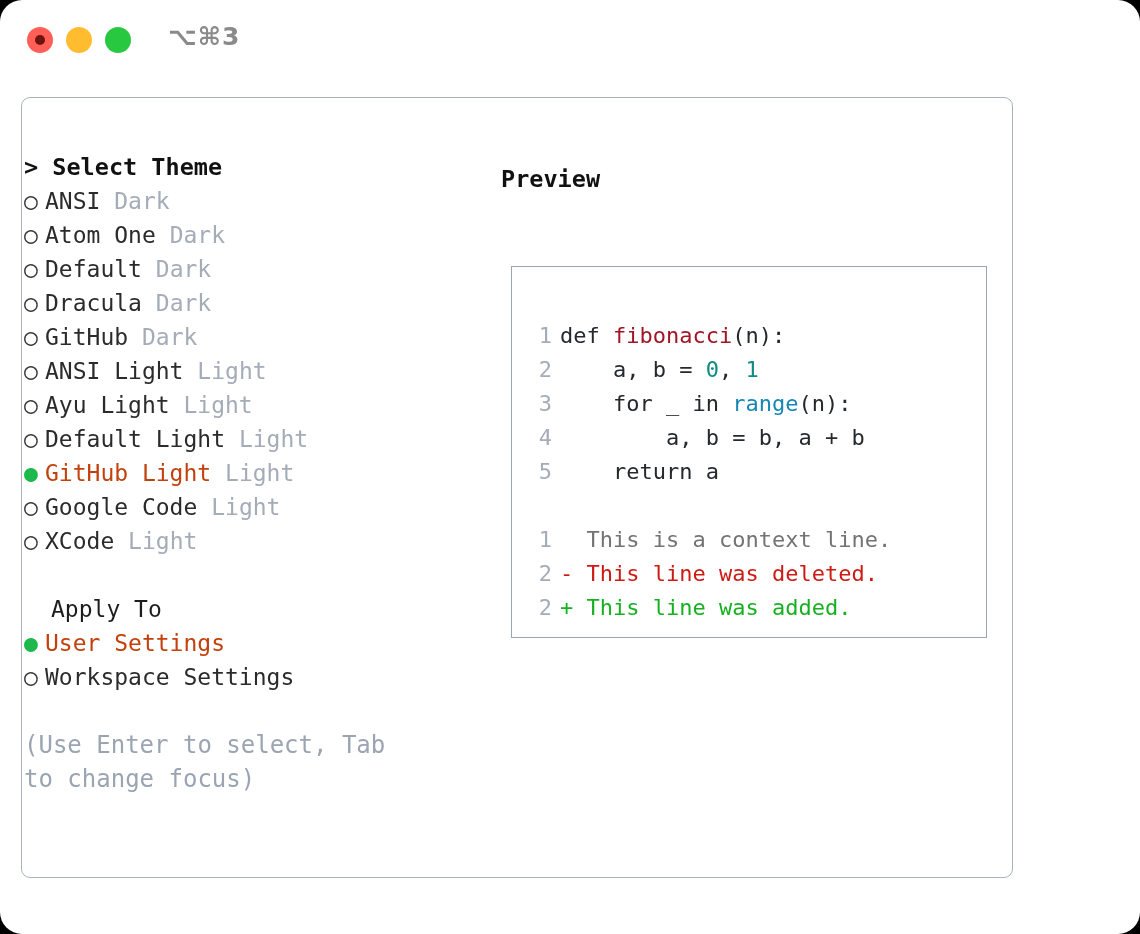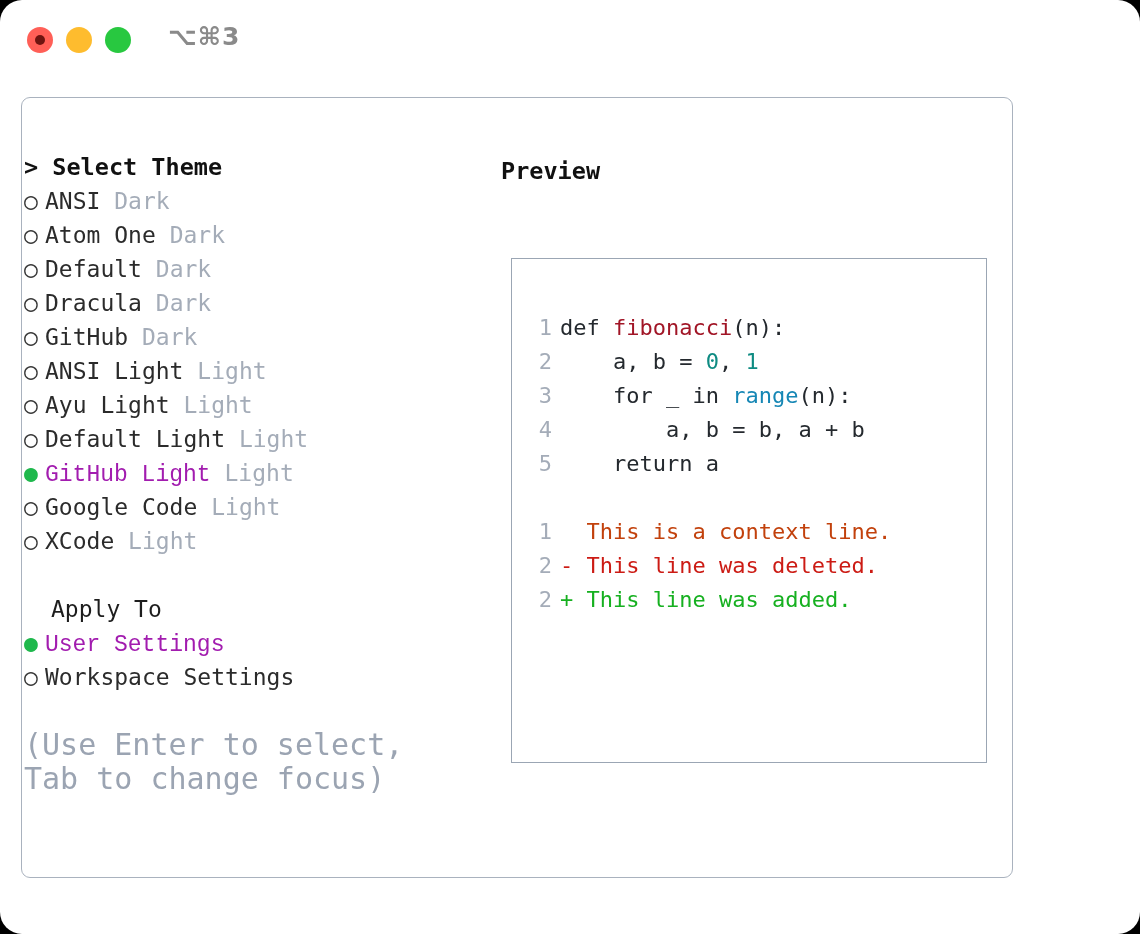--- a/index.html
+++ b/index.html
@@ -92,56 +92,56 @@
     color: #111111;
   }
   .prompt-caret { font-weight: bold; color: #111111; }
   .bullet {
     display: inline-block;
     width: 21px;
     color: #3B3B3B;
   }
   .bullet.selected { color: #1FB84D; }
   .theme-name { color: #2B2B2B; }
-  .row.selected .theme-name { color: #a21caf; font-family: Liberation Mono, monospace; }
+  .row.selected .theme-name { color: #c2410c; }
   .theme-category { color: #A4ACB8; }
 
   #apply-to-header {
     margin-top: 34px;
     padding-left: 27px;
     font-weight: normal;
     color: #1D1D1D;
   }
   .hint {
     margin-top: 34px;
-    font-size: 30px;
+    font-size: 24px;
     line-height: 34px;
     color: #9BA4B2;
     width: 400px;
     white-space: normal;
   }
 
   
   #right-col {
     position: absolute;
     left: 479px;
-    top: 56px;
+    top: 64px;
   }
   #preview-label {
     font-size: 23.5px;
     font-weight: bold;
     color: #111111;
     line-height: 34px;
   }
   #preview-box {
     position: absolute;
     left: 10px;
     top: 104px;
     width: 476px;
-    height: 505px;
+    height: 372px;
     border: 1.6px solid #9BA6B4;
     box-sizing: border-box;
     background: #ffffff;
   }
   #code-area {
     position: absolute;
     left: 14px;
     top: 52px;
     font-size: 22px;
     line-height: 34px;
@@ -151,21 +151,21 @@
     display: inline-block;
     width: 26px;
     text-align: right;
     color: #A4ACB8;
     margin-right: 8px;
   }
   .code-text { color: #24292E; }
   .tok-fn     { color: #A11526; }
   .tok-num    { color: #0E8B82; }
   .tok-builtin{ color: #1687B5; }
-  .diff-ctx   { color: #c2410c; }
+  .diff-ctx   { color: #737373; }
   .diff-del   { color: #CC1B14; }
   .diff-add   { color: #16B020; }
   .code-blank { height: 34px; }
 </style>
 </head>
 <body>
 
 <div id="window">
 
   <div id="titlebar">

